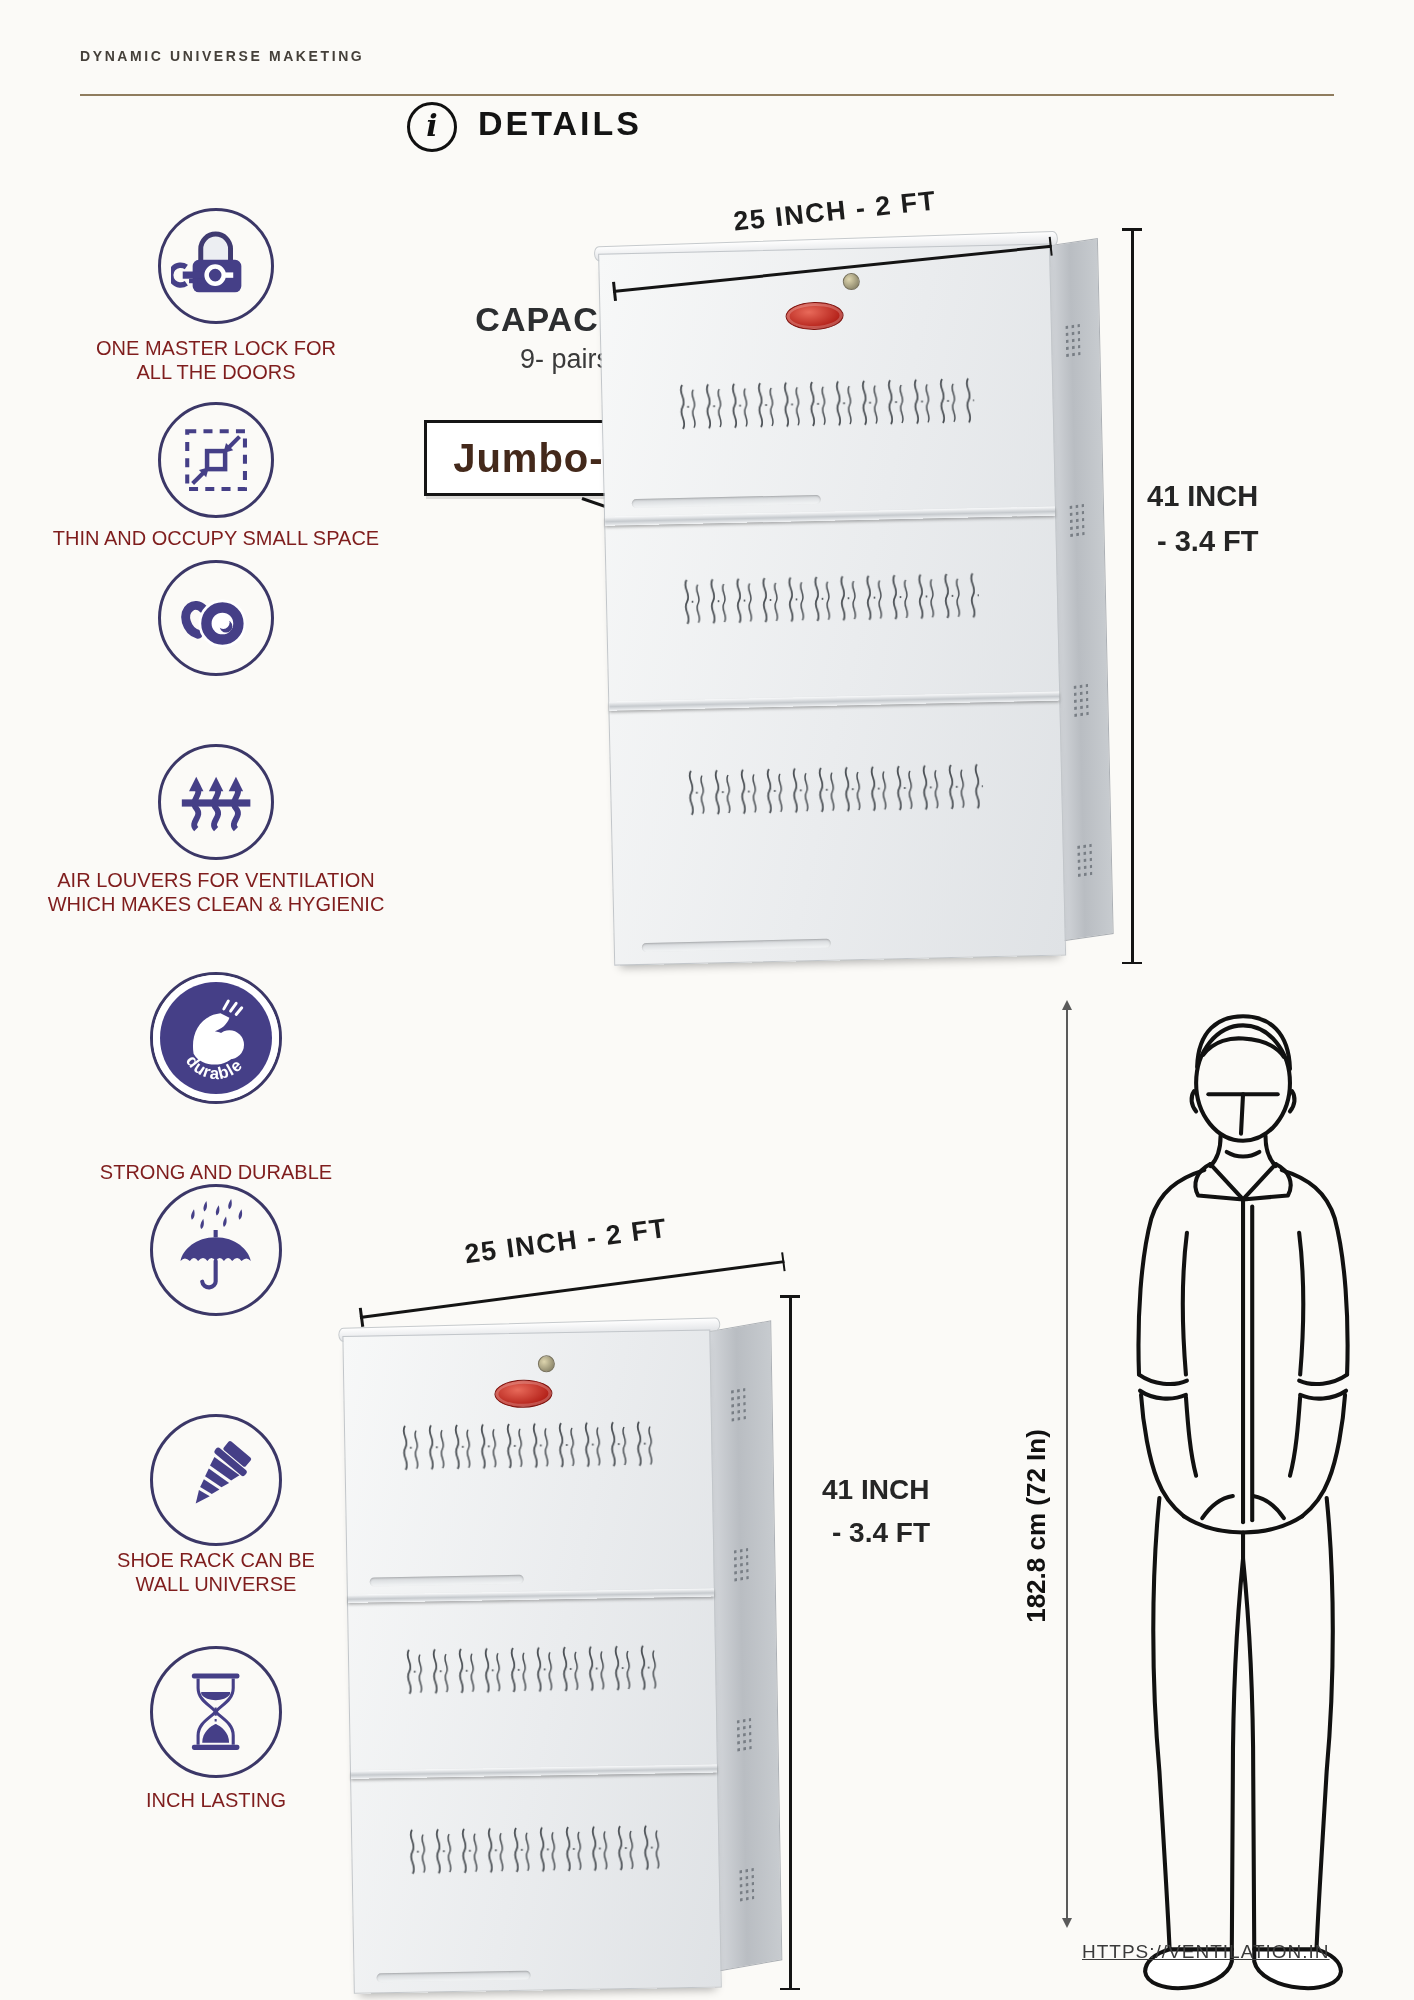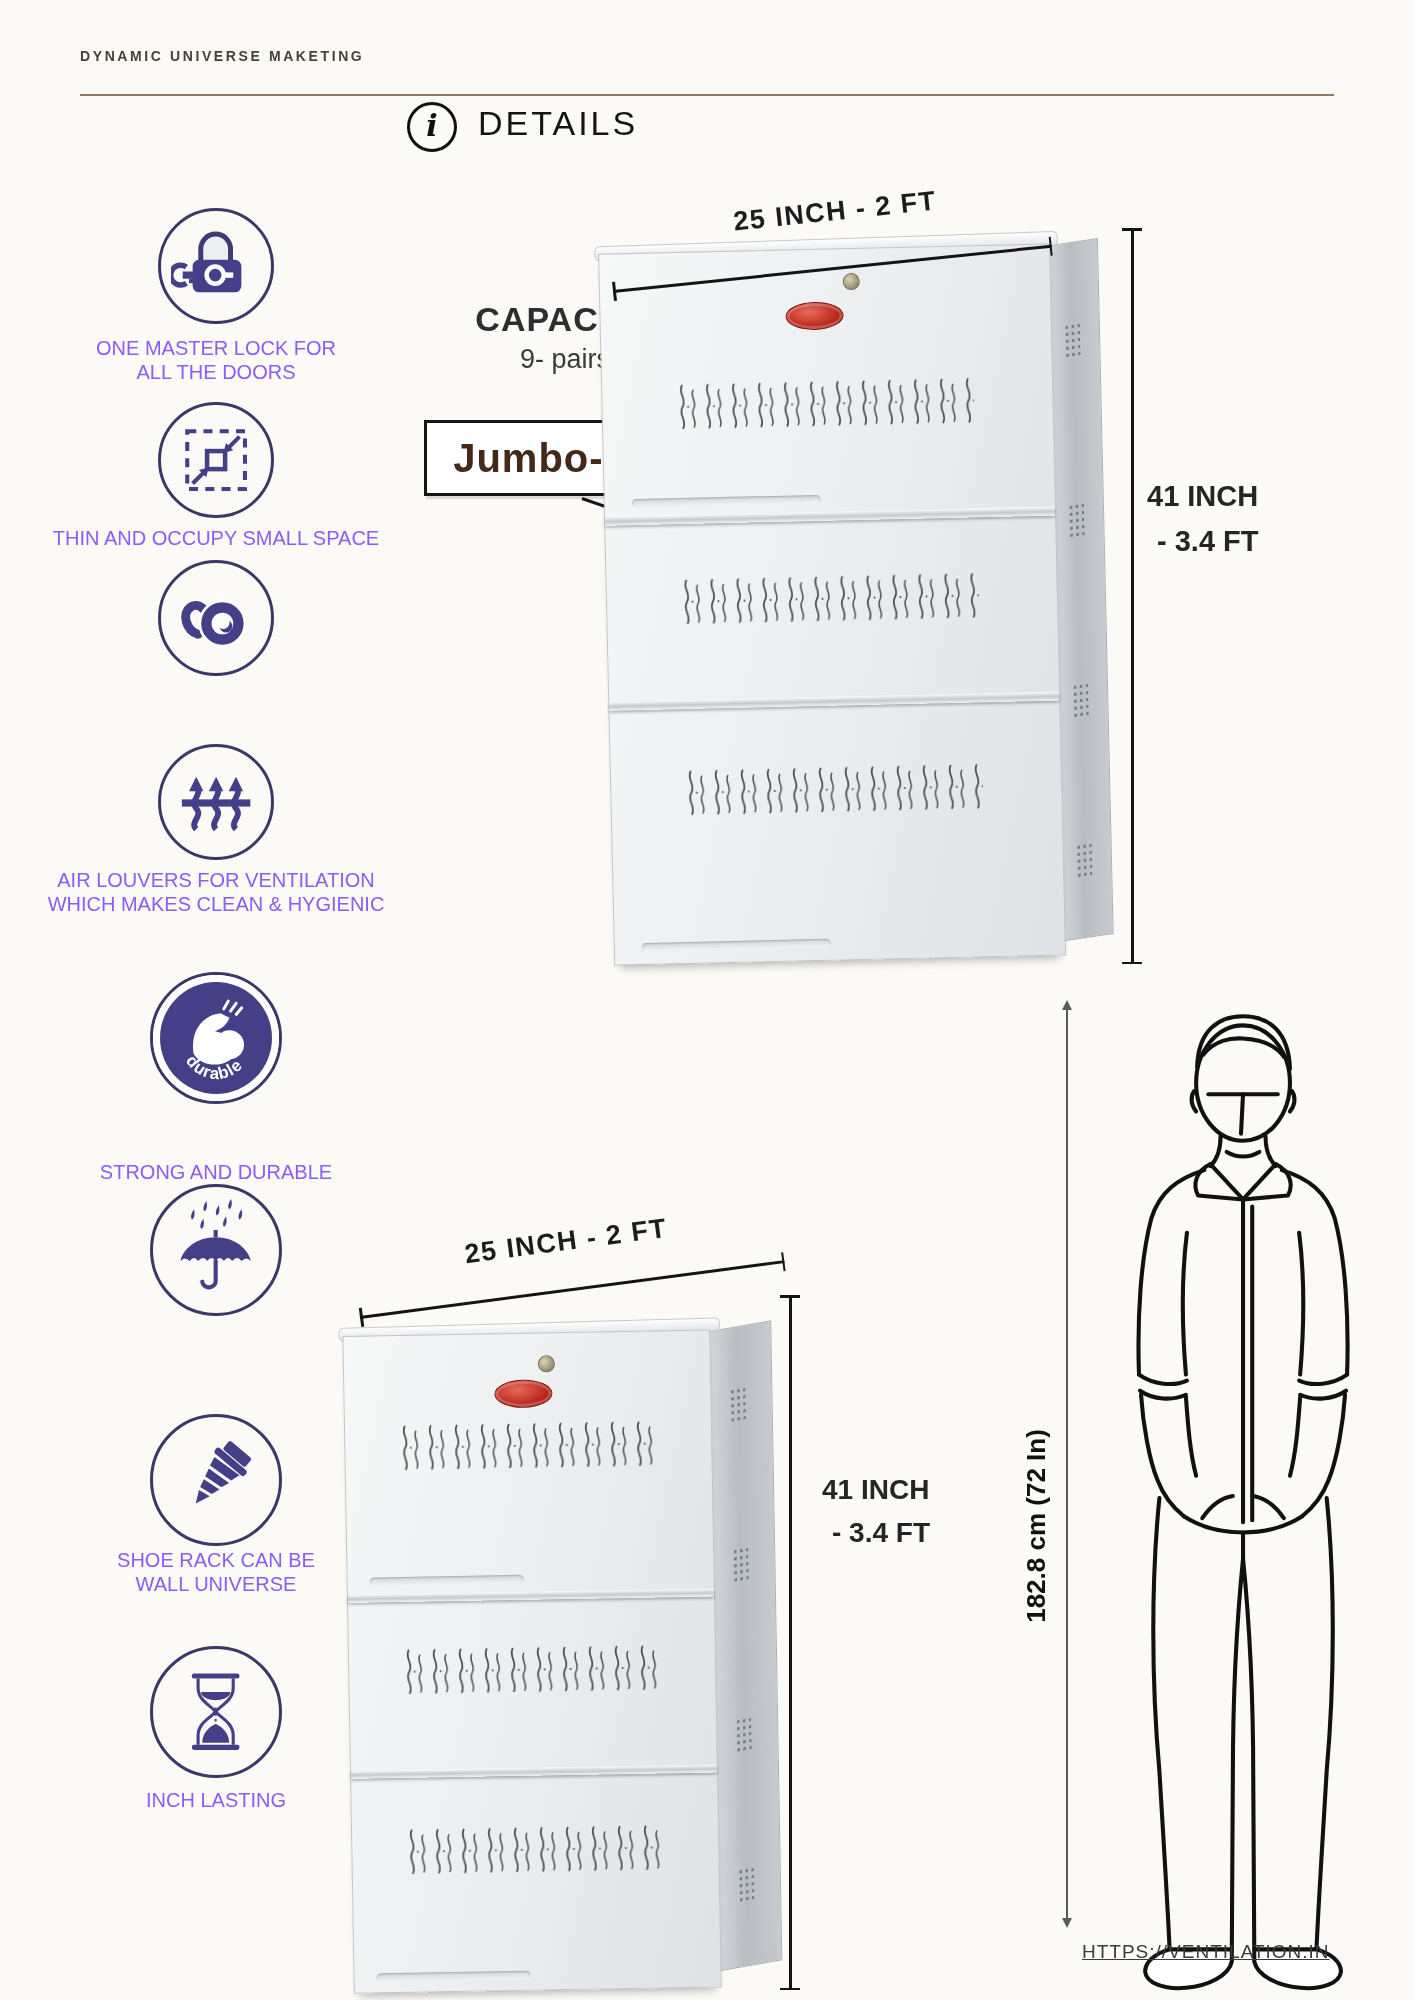--- a/index.html
+++ b/index.html
@@ -8,28 +8,28 @@
   .abs{position:absolute;}
 
   
   .brand{left:80px;top:48px;font-size:14px;letter-spacing:2.6px;font-weight:600;color:#45403a;}
   .rule{left:80px;top:94px;width:1254px;height:2px;background:#8f7c5e;}
 
   
   .info-circle{left:407px;top:102px;width:44px;height:44px;border:3.5px solid #101010;border-radius:50%;
     display:flex;align-items:center;justify-content:center;}
   .info-i{font-family:"DejaVu Serif",serif;font-style:italic;font-weight:bold;font-size:30px;color:#101010;line-height:1;margin-top:-3px;}
-  .details-title{left:478px;top:104px;font-size:34px;font-weight:400;letter-spacing:3px;color:#141414;}
+  .details-title{left:478px;top:104px;font-size:34px;font-weight:700;letter-spacing:3px;color:#141414;}
 
   
   .ficon{border:3px solid #3b3767;border-radius:50%;box-sizing:border-box;display:flex;align-items:center;justify-content:center;background:transparent;}
   .sz116{width:116px;height:116px;left:158px;}
   .sz132{width:132px;height:132px;left:150px;}
   .ficon svg{width:82%;height:82%;}
-  .flabel{left:24px;width:384px;text-align:center;font-size:20px;line-height:1.22;color:#8b5cf6;white-space:pre-line;}
+  .flabel{left:24px;width:384px;text-align:center;font-size:20px;line-height:1.22;color:#7f1d1d;white-space:pre-line;}
   .durable-disc{width:100%;height:100%;border-radius:50%;background:#fff;display:flex;align-items:center;justify-content:center;}
   .durable-inner{width:112px;height:112px;border-radius:50%;background:#453f87;display:flex;align-items:center;justify-content:center;}
   .durable-inner svg{width:100%;height:100%;}
 
   
   .cap-label{left:385px;top:300px;width:360px;text-align:center;font-size:34px;font-weight:800;letter-spacing:1px;color:#2c2e30;}
   .cap-value{left:385px;top:344px;width:360px;text-align:center;font-size:27px;color:#3a3a3a;}
   .model-box{left:424px;top:420px;width:226px;height:70px;background:#fff;border:3.5px solid #151515;
     display:flex;align-items:center;justify-content:center;box-shadow:2px 3px 0 rgba(0,0,0,.12);}
   .model-text{font-size:40px;font-weight:800;color:#44291b;letter-spacing:1px;}

